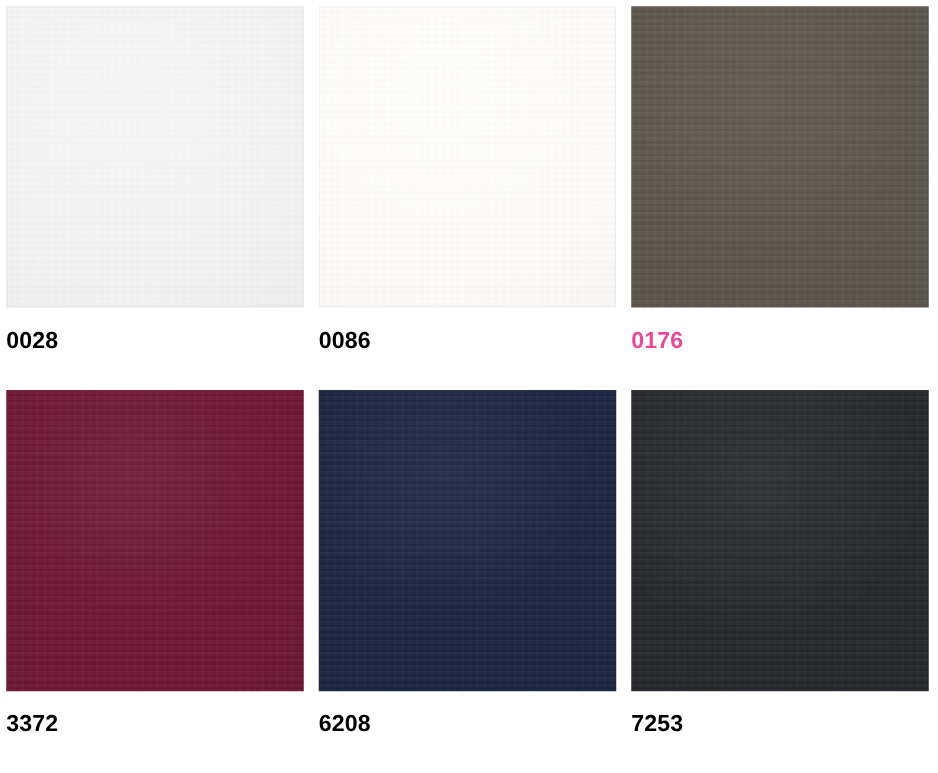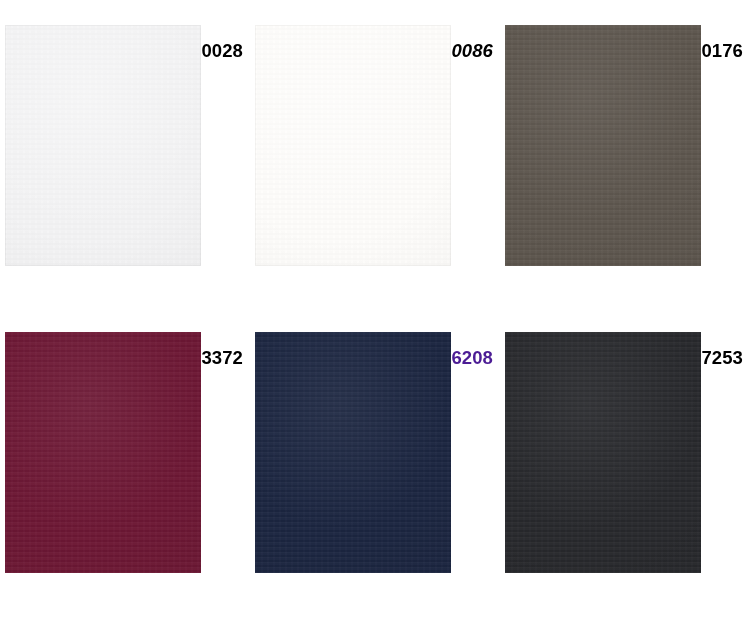--- a/index.html
+++ b/index.html
@@ -24,23 +24,22 @@
     display: grid;
     grid-template-columns: repeat(3, 1fr);
     grid-template-rows: repeat(2, 1fr);
     column-gap: 12px;
     row-gap: 0px;
     align-content: start;
   }
 
   .swatch-cell {
     display: flex;
-    flex-direction: row;
+    flex-direction: column;
     align-items: stretch;
-    margin-top: 20px;
   }
 
   
   .swatch-chip {
     position: relative;
     width: 100%;
     height: 241px;
     overflow: hidden;
     background-color: #cccccc;
   }
@@ -115,36 +114,36 @@
 
 <div class="swatch-grid">
 
   <div class="swatch-cell">
     <div class="swatch-chip is-light" style="background-color: rgb(243, 243, 244);"></div>
     <div class="swatch-label" style="color: rgb(0, 0, 0);">0028</div>
   </div>
 
   <div class="swatch-cell">
     <div class="swatch-chip is-light" style="background-color: rgb(253, 252, 250);"></div>
-    <div class="swatch-label" style="color: rgb(0, 0, 0); font-style: italic;">0086</div>
+    <div class="swatch-label" style="color: rgb(0, 0, 0);">0086</div>
   </div>
 
   <div class="swatch-cell">
     <div class="swatch-chip" style="background-color: rgb(93, 86, 78);"></div>
-    <div class="swatch-label" style="color: #000000;">0176</div>
+    <div class="swatch-label" style="color: #ec4899;">0176</div>
   </div>
 
   <div class="swatch-cell">
     <div class="swatch-chip" style="background-color: rgb(109, 23, 52);"></div>
     <div class="swatch-label" style="color: rgb(0, 0, 0);">3372</div>
   </div>
 
   <div class="swatch-cell">
     <div class="swatch-chip" style="background-color: rgb(27, 37, 64);"></div>
-    <div class="swatch-label" style="color: #4c1d95;">6208</div>
+    <div class="swatch-label" style="color: #000000;">6208</div>
   </div>
 
   <div class="swatch-cell">
     <div class="swatch-chip" style="background-color: rgb(39, 40, 44);"></div>
     <div class="swatch-label" style="color: rgb(0, 0, 0);">7253</div>
   </div>
 
 </div>
 
 </body></html>

